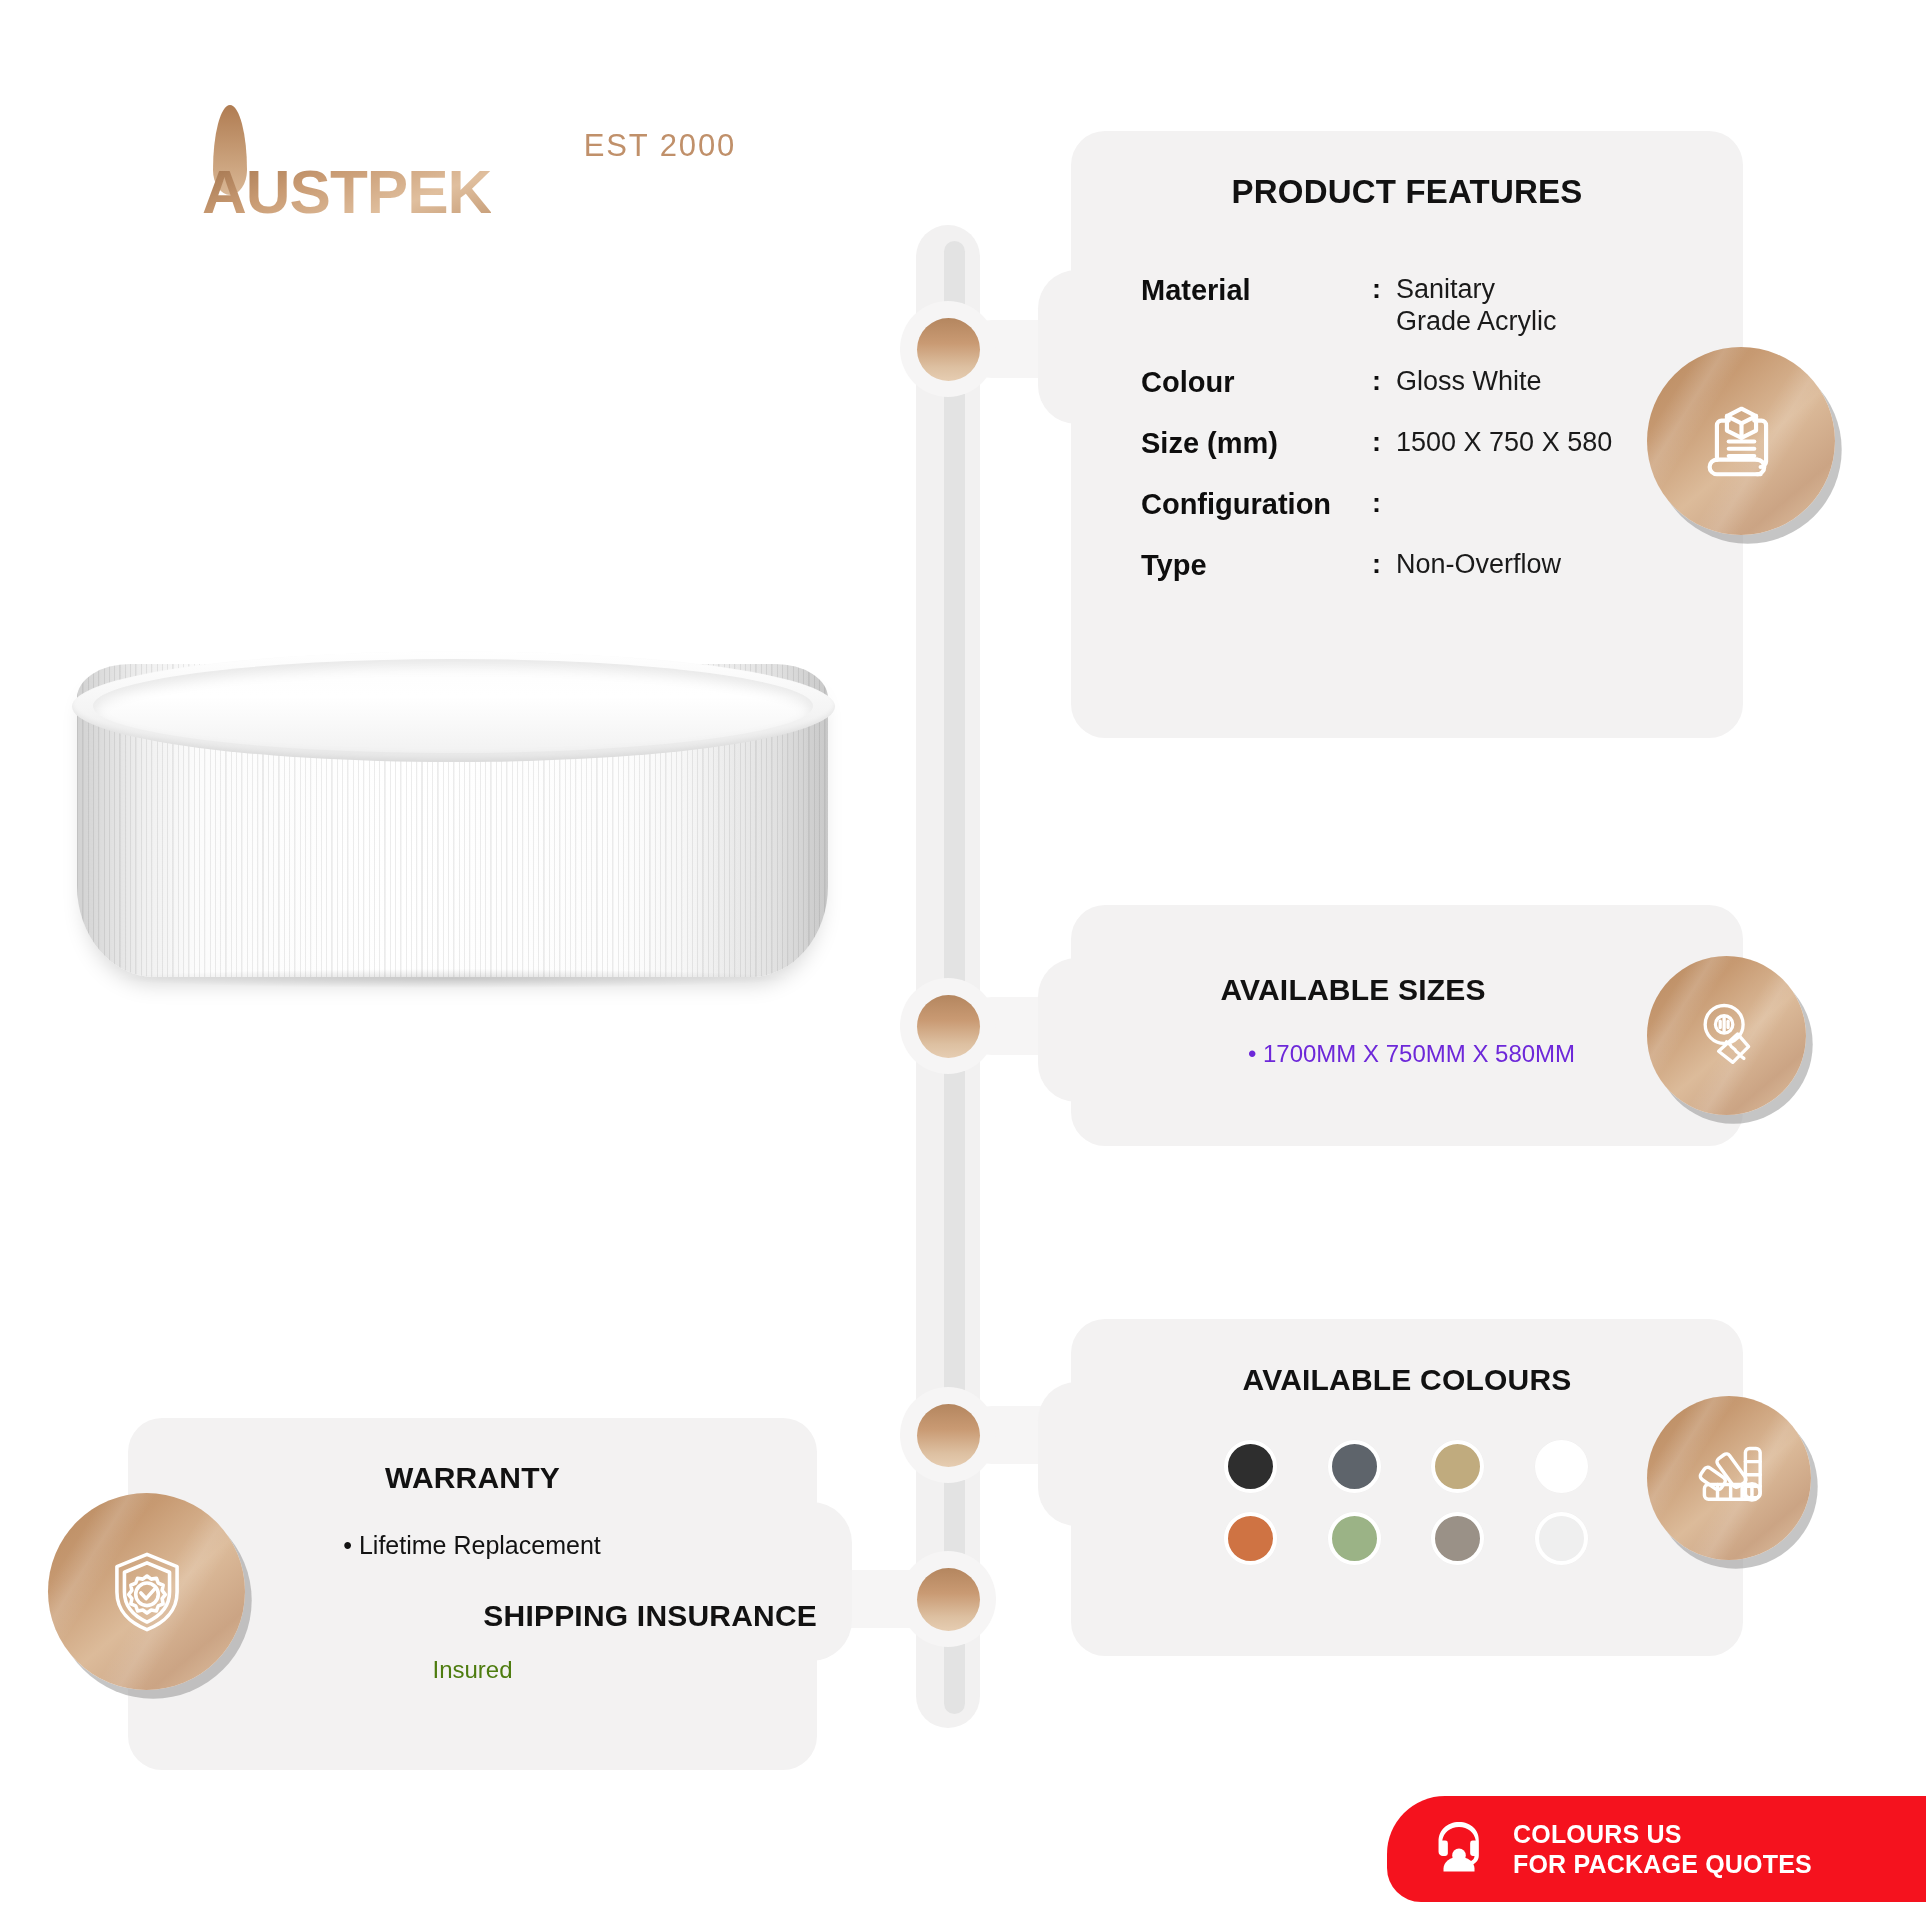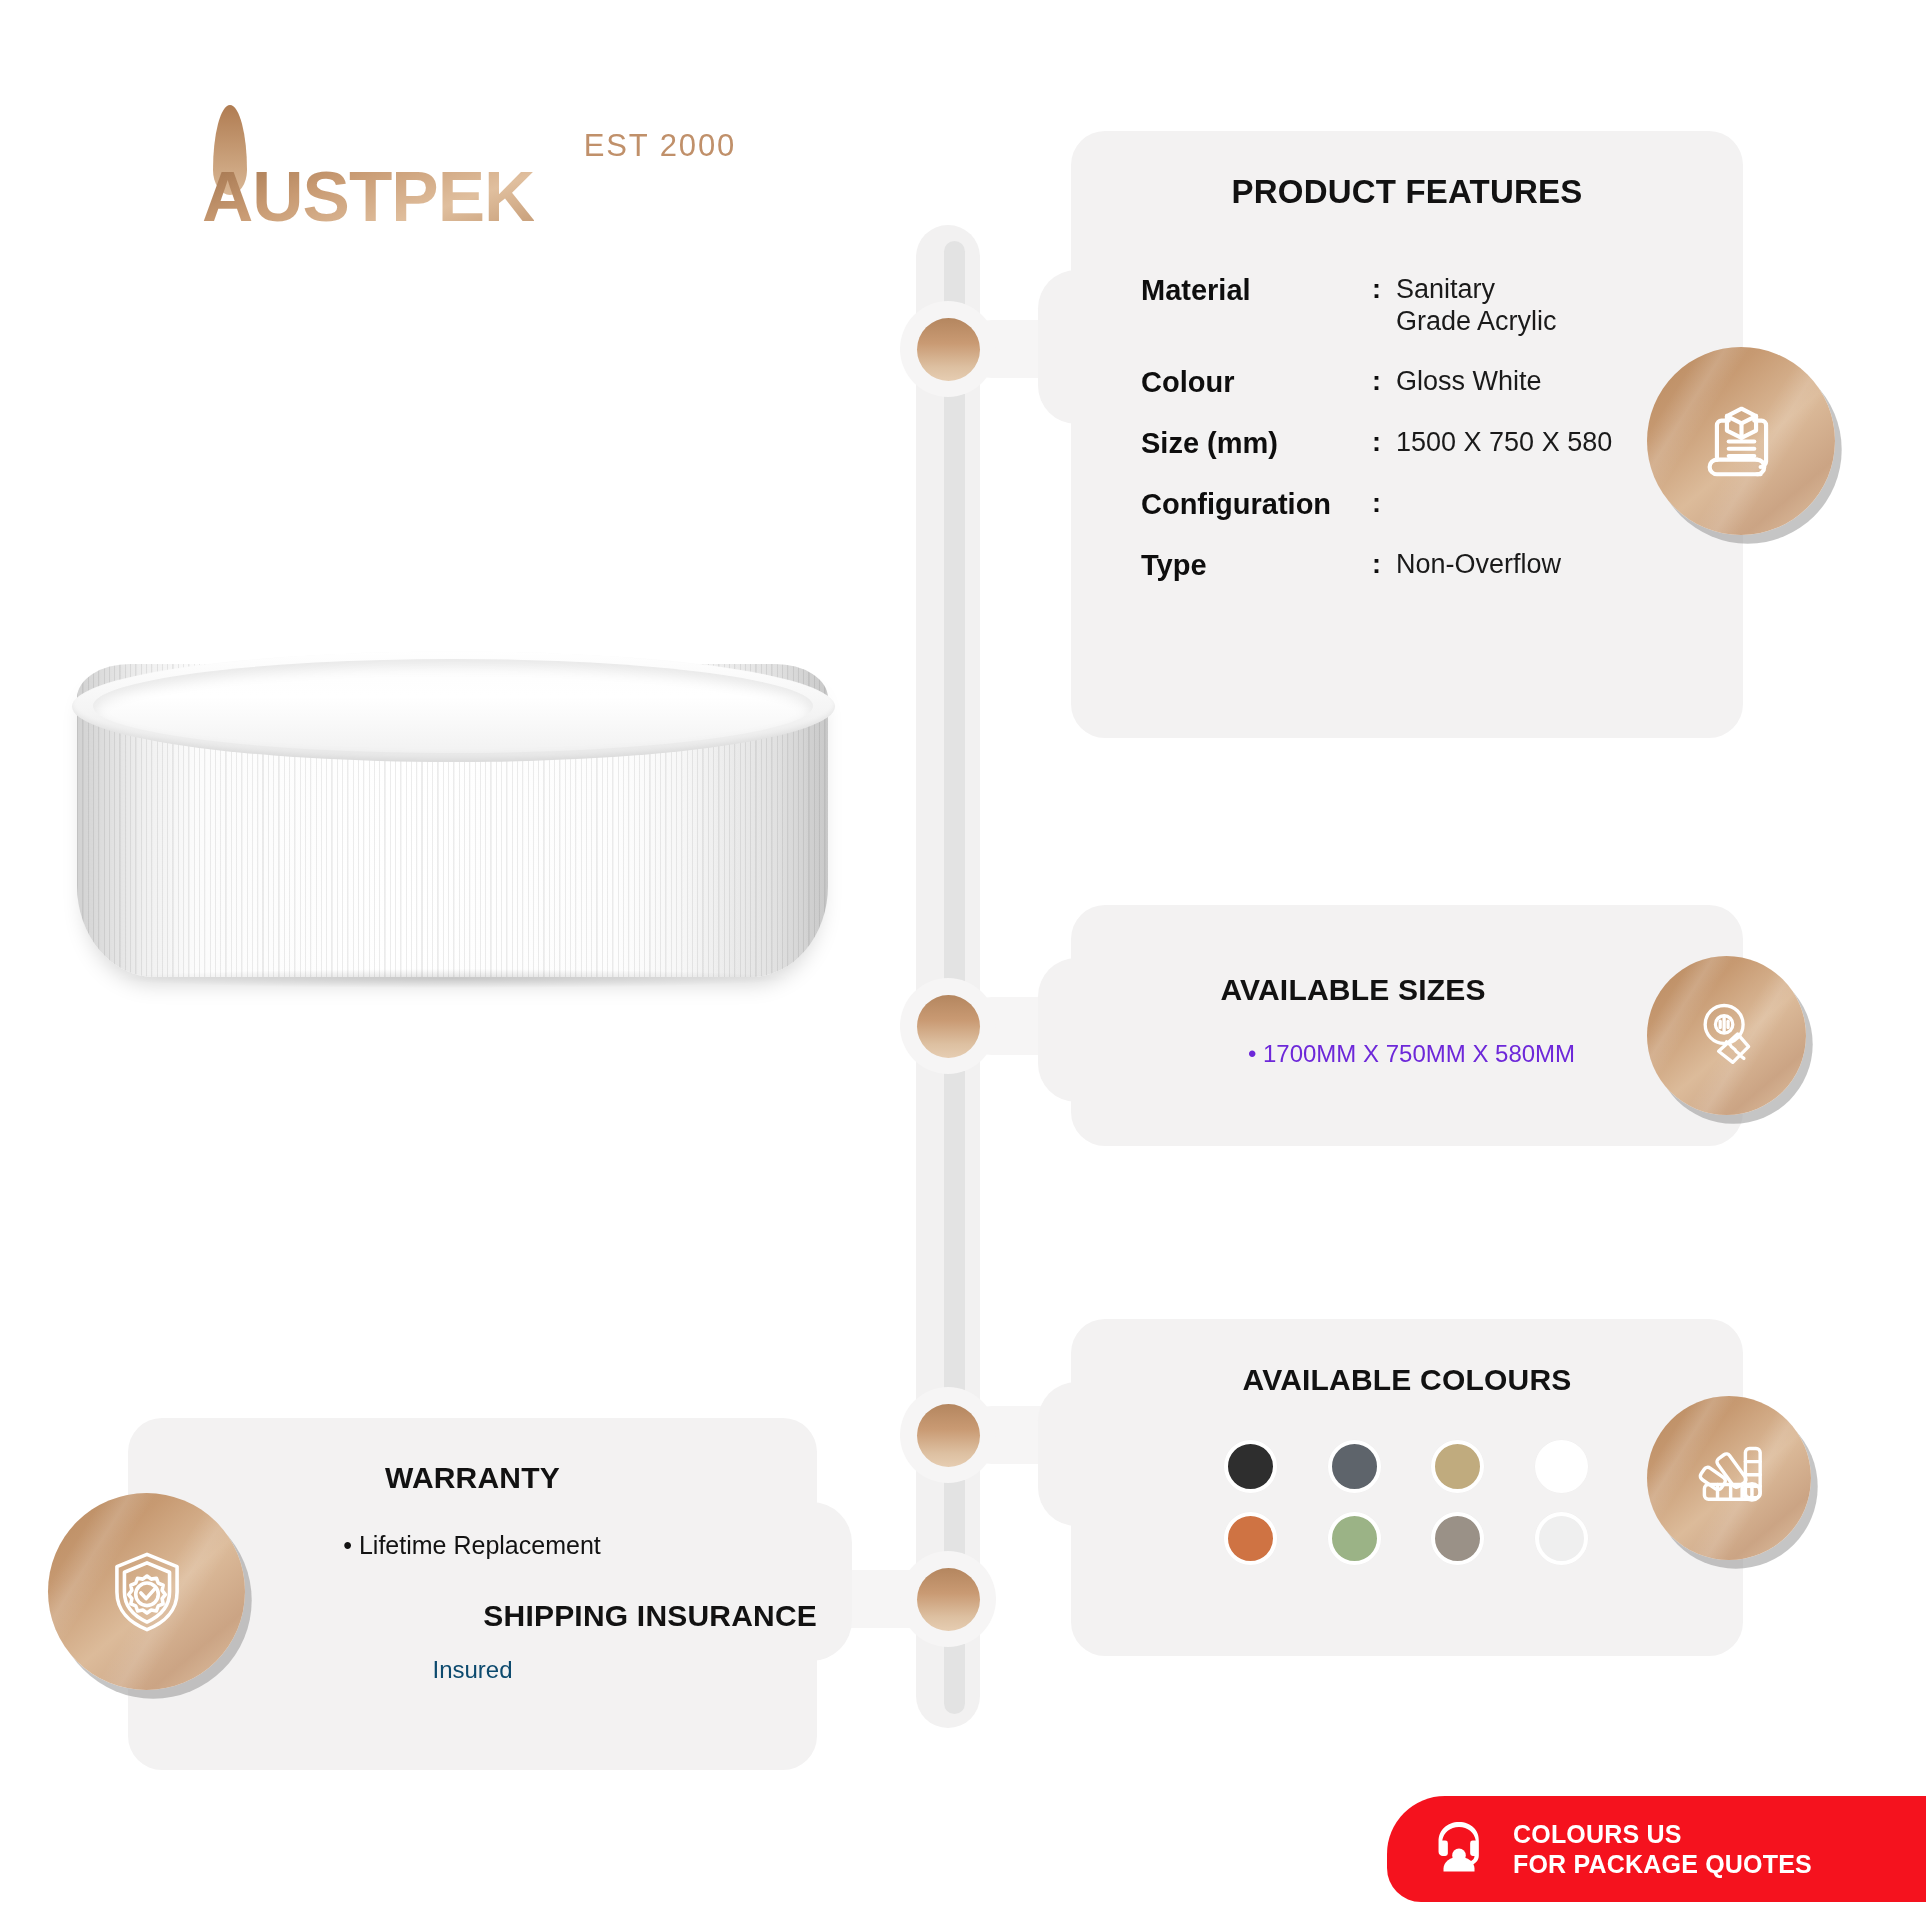--- a/index.html
+++ b/index.html
@@ -12,21 +12,21 @@
   .abs{position:absolute;}
 
   
   #logo{left:202px;top:123px;width:539px;height:149px;}
   #logo .est{
     position:absolute;right:4.8px;top:4.8px;
     font-size:31px;letter-spacing:1.9px;color:#c0906a;font-weight:400;
   }
   #logo .word{
     position:absolute;left:0;top:38px;
-    font-size:71px;font-weight:700;letter-spacing:-1px;line-height:1;
+    font-size:62px;font-weight:700;letter-spacing:-1px;line-height:1;
     background:linear-gradient(160deg,#a0724c 0%,#c89a72 35%,#e0bf9e 70%,#c49a74 100%);
     -webkit-background-clip:text;background-clip:text;color:transparent;
   }
   #logo .flame{
     position:absolute;left:10.6px;top:0px;width:34px;height:72px;
     background:linear-gradient(180deg,#b07c52 0%,#c9a07a 60%,#d9b795 100%);
     border-radius:50% 50% 50% 50% / 72% 72% 28% 28%;
     transform:scaleY(1.25);transform-origin:bottom center;
   }
 
@@ -147,21 +147,21 @@
   }
 
   
   #card-warranty{left:128px;top:1418px;width:689px;height:352px;}
   #warranty-notch{left:770px;top:1502px;width:82px;height:159px;background:#f3f2f2;border-radius:41px;}
   #warranty-title{left:128px;top:1461px;width:689px;font-size:30px;}
   #warranty-list{left:207px;top:1531px;width:530px;text-align:center;}
   #warranty-list li{list-style:none;font-size:25px;color:#131313;}
   #warranty-list li:before{content:"•  ";}
   #shipping-title{left:128px;top:1599px;width:689px;font-size:30px;text-align:right;}
-  #shipping-value{left:128px;top:1656px;width:689px;text-align:center;font-size:24px;color:#0c4a6e;}
+  #shipping-value{left:128px;top:1656px;width:689px;text-align:center;font-size:24px;color:#4d7c0f;}
 
   
   #contact{
     left:1387px;top:1796px;width:554px;height:106px;
     background:#f5121e;border-radius:58px 0 0 34px;
     display:flex;align-items:center;
   }
   #contact .headset{margin-left:41px;margin-right:23px;flex:0 0 auto;}
   #contact .ctext{color:#ffffff;font-weight:700;line-height:1.22;}
   #contact .ctext div{font-size:25px;letter-spacing:0.2px;}

